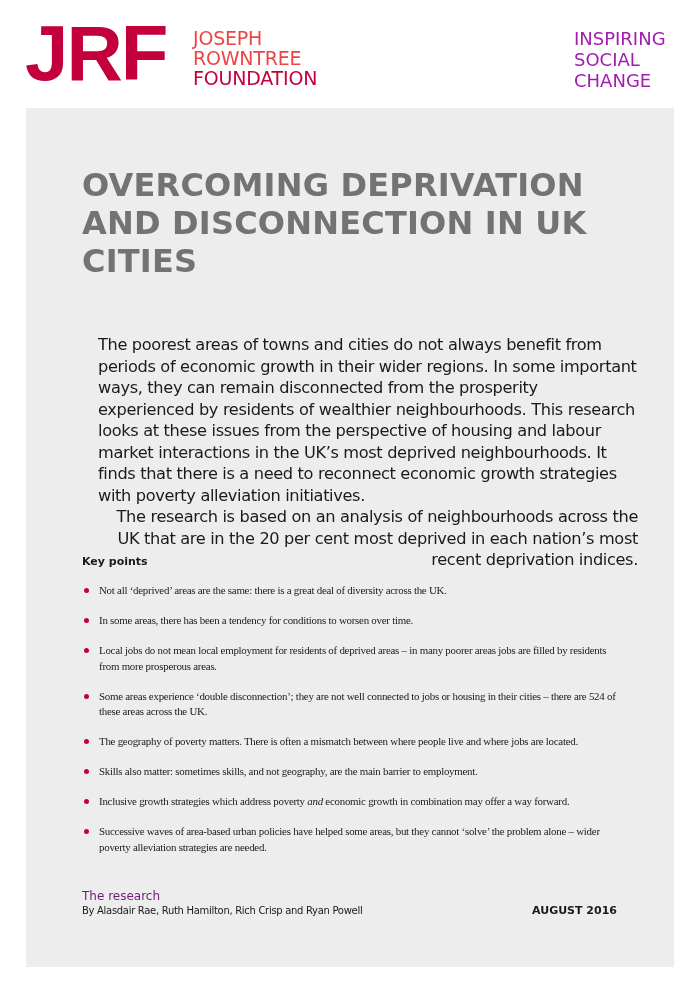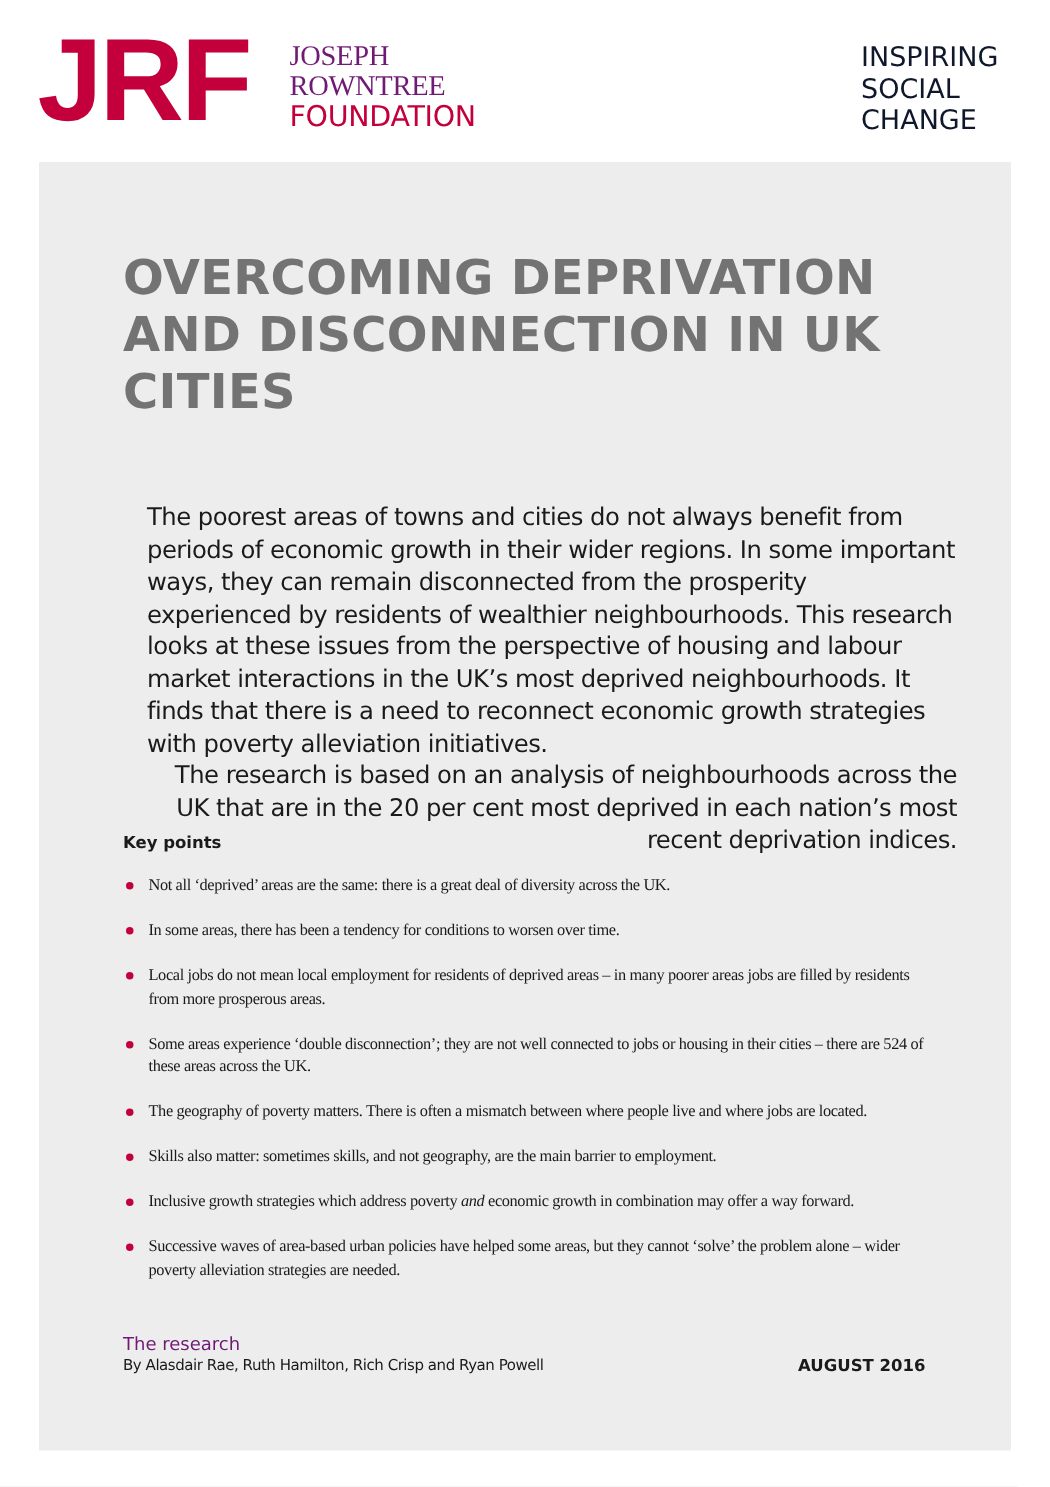--- a/index.html
+++ b/index.html
@@ -12,26 +12,26 @@
       position: absolute; left: 25px; top: 14px;
       font-family: "Liberation Sans", sans-serif; font-weight: bold;
       font-size: 78px; line-height: 78px; letter-spacing: -2px;
       color: #c4003c;
     }
     .logo-words {
       position: absolute; left: 193px; top: 28px;
       font-family: "DejaVu Sans", sans-serif; font-size: 19px; line-height: 20px;
       letter-spacing: -0.2px;
     }
-    .logo-words .dark { color: #701a75; display: block; font-family: Liberation Serif, serif; }
+    .logo-words .dark { color: #ef4444; display: block; }
     .logo-words .red { color: #c4003c; display: block; }
     .tagline {
       position: absolute; left: 574px; top: 28px;
       font-family: "DejaVu Sans", sans-serif; font-size: 18px; line-height: 21px;
-      color: #0f172a;
+      color: #a21caf;
     }
     .tagline span { display: block; }
     .panel {
       position: absolute; left: 26px; top: 108px; width: 648px; height: 859px;
       background: #ededed;
     }
     .title {
       position: absolute; left: 82px; top: 166px; width: 530px;
       font-family: "DejaVu Sans", sans-serif; font-weight: bold;
       font-size: 32px; line-height: 38px; color: #737373; letter-spacing: 0.2px;

